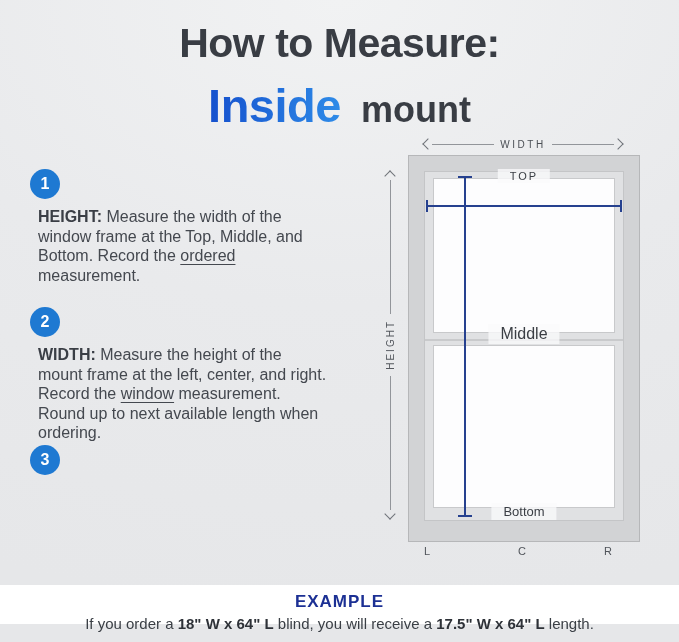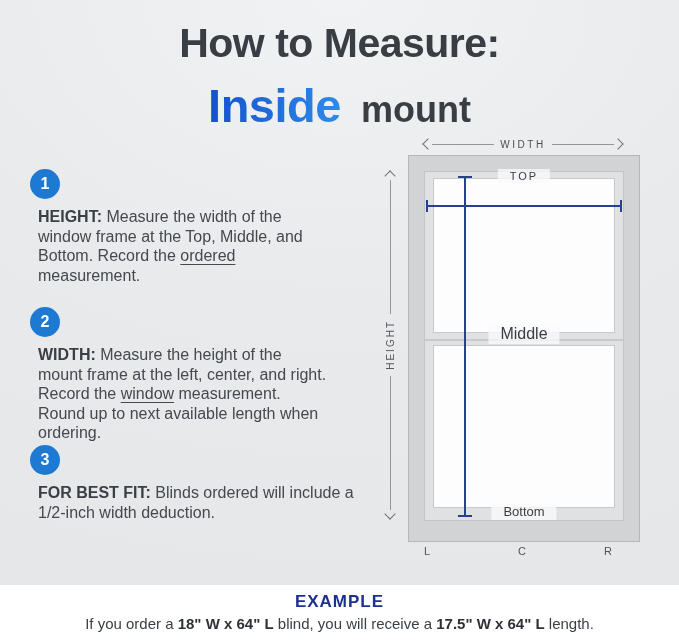--- a/index.html
+++ b/index.html
@@ -68,21 +68,21 @@
     color:#3a3e44;
   }
   .pos-top{top:169px;font-size:11px;letter-spacing:2px;}
   .pos-middle{top:324px;font-size:16px;}
   .pos-bottom{top:503px;font-size:13px;}
   .axis-label{position:absolute;top:545px;transform:translateX(-50%);font-size:11px;color:#50545a;}
   .axis-l{left:427px;}
   .axis-c{left:522px;}
   .axis-r{left:608px;}
   
-  .footer{position:absolute;left:0;top:585px;width:100%;height:57px;background:#ffffff;text-align:center;}
+  .footer{position:absolute;left:0;top:585px;width:100%;height:39px;background:#ffffff;text-align:center;}
   .example-heading{margin-top:7px;font-size:17px;font-weight:700;letter-spacing:1px;color:#1c3094;}
   .example-line{margin:3px 0 0;font-size:15px;color:#3a3f45;}
   .example-line strong{color:#2e3238;}
 </style>
 </head>
 <body>
 
 <div class="page">
 
   <div class="hdr">
@@ -98,21 +98,20 @@
     <p class="step-text"><strong>HEIGHT:</strong><span> Measure the width of the window frame at the Top, Middle, and Bottom. Record the </span><span class="u">ordered</span><span> measurement.</span></p>
   </div>
 
   <div class="step step--2">
     <div class="step-badge">2</div>
     <p class="step-text"><strong>WIDTH:</strong><span> Measure the height of the mount frame at the left, center, and right. Record the </span><span class="u">window</span><span> measurement. Round up to next available length when ordering.</span></p>
   </div>
 
   <div class="step step--3">
     <div class="step-badge">3</div>
-    <p class="step-text"><strong>FOR BEST FIT:</strong><span> Blinds ordered will include a 1/2-inch width deduction.</span><span class="u"></span><span></span></p>
   </div>
 
   <div>
 
     <div class="width-arrow">
       <span class="chev chev-left"></span>
       <span class="rule-h"></span>
       <span class="arrow-label">WIDTH</span>
       <span class="rule-h"></span>
       <span class="chev chev-right"></span>

